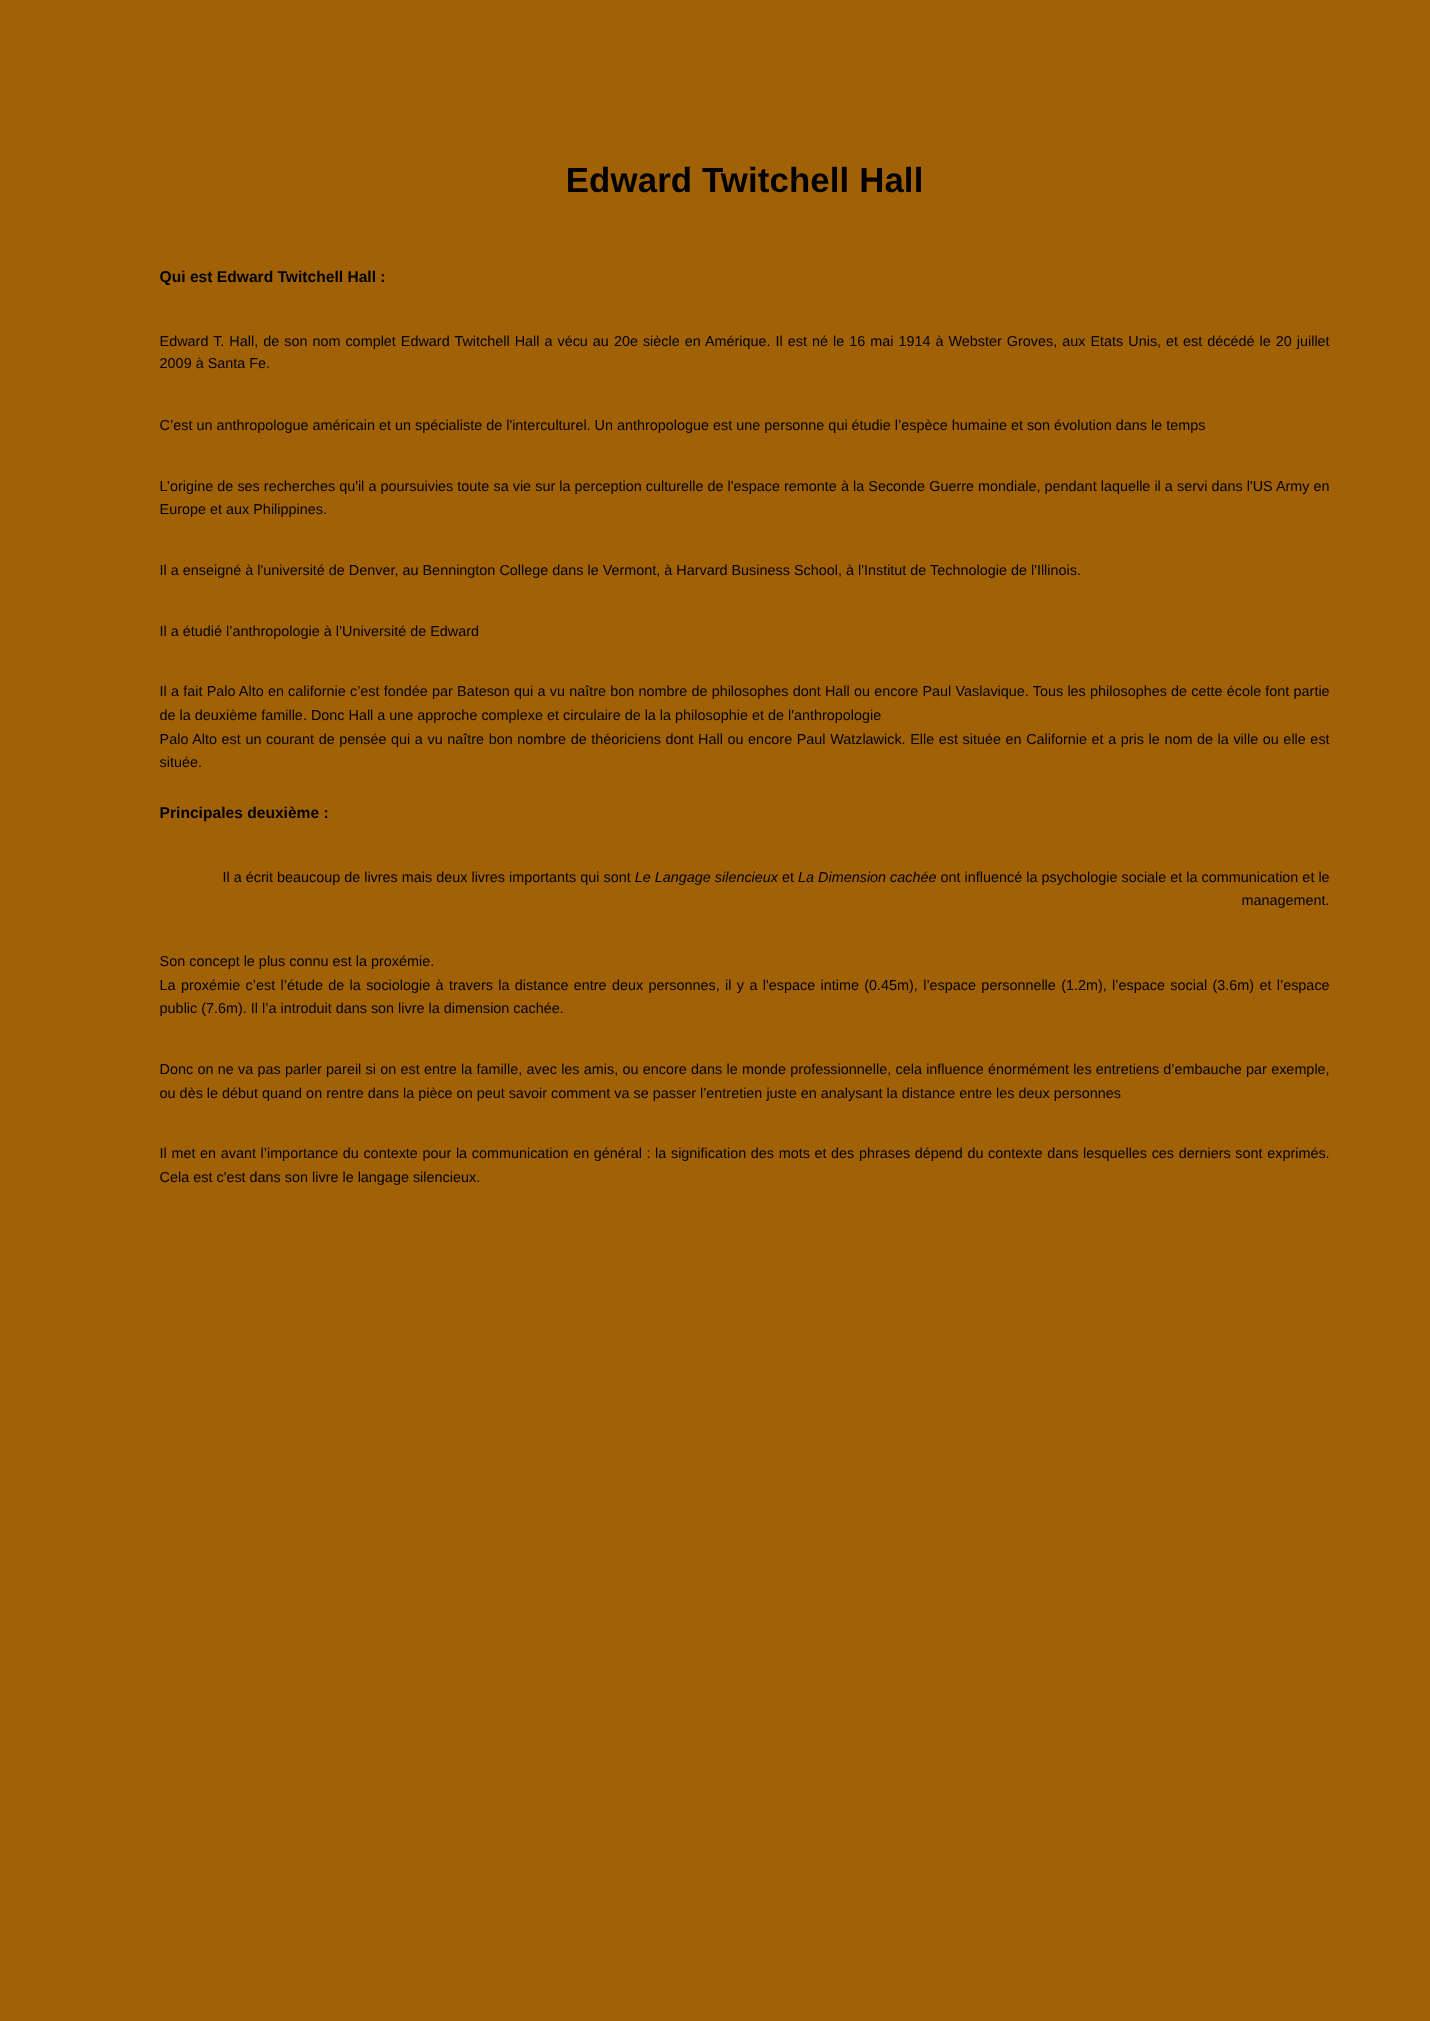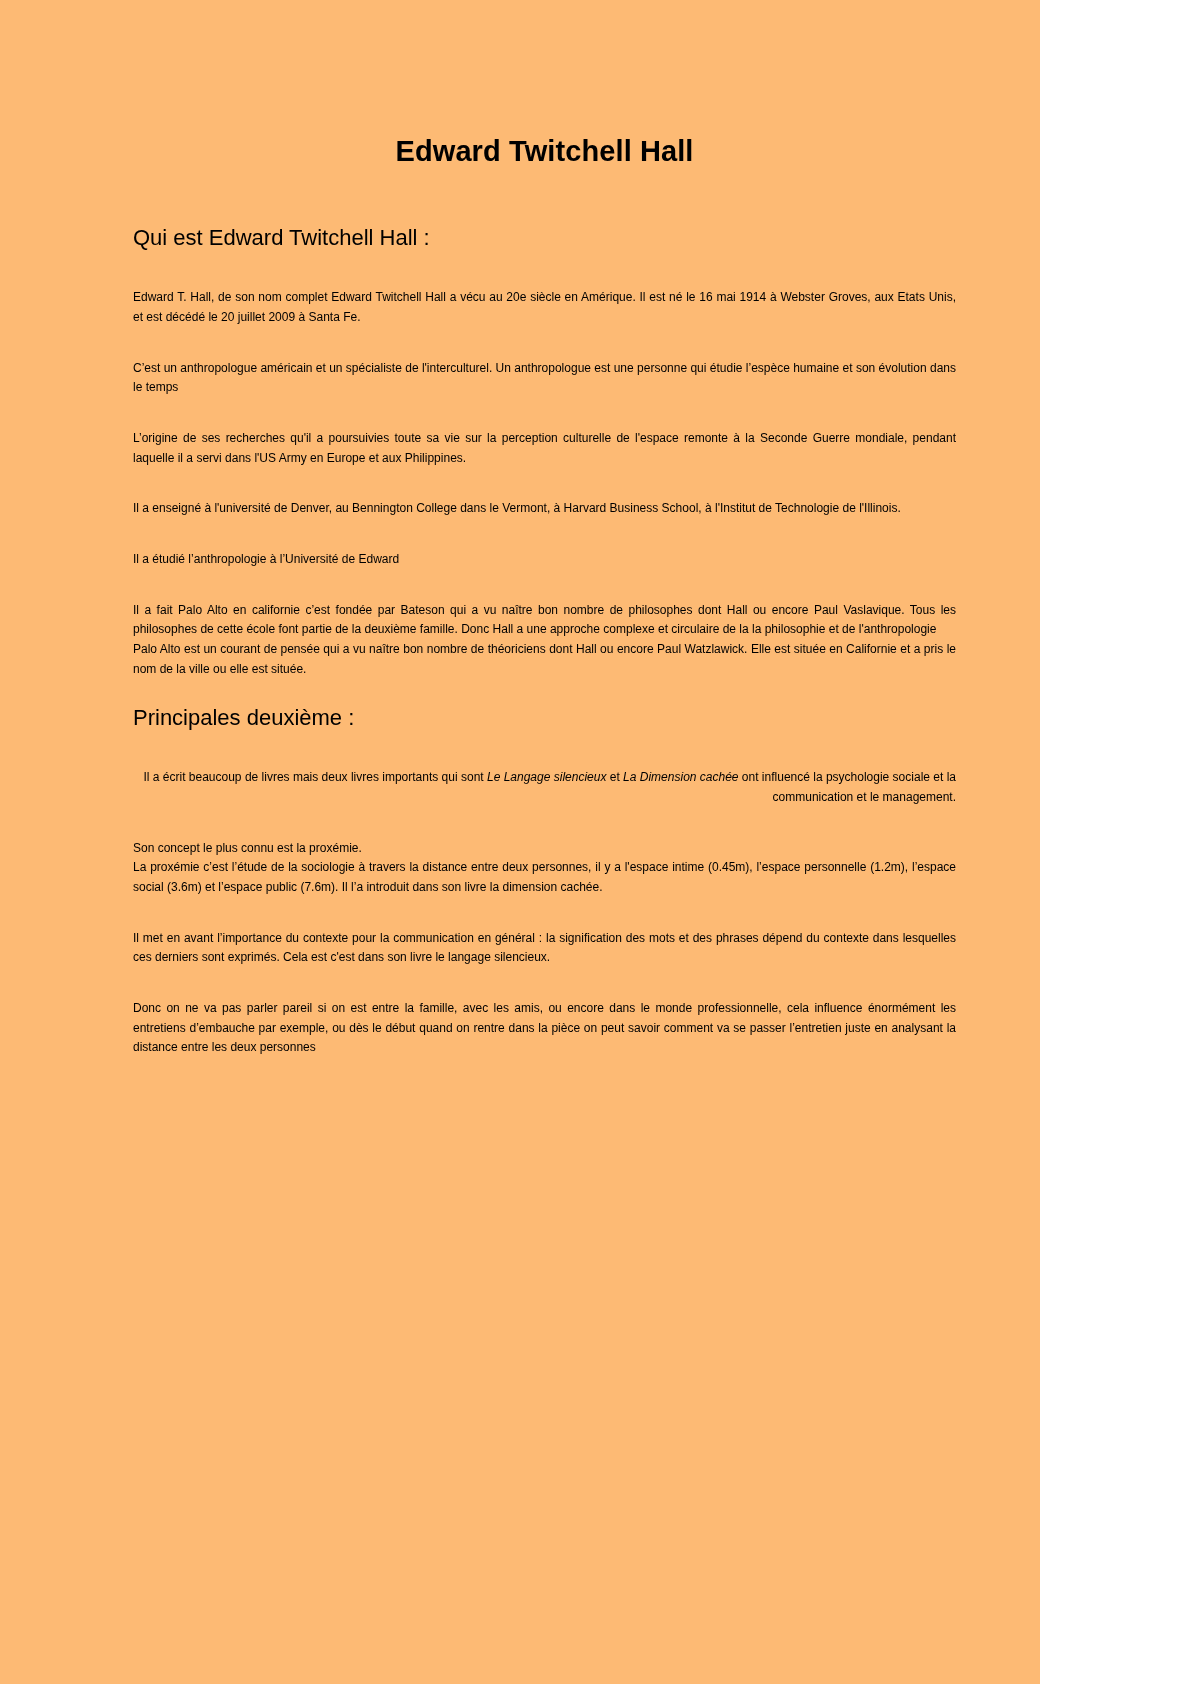--- a/index.html
+++ b/index.html
@@ -9,37 +9,37 @@
   }
   body {
     width: 1192px;
     height: 1684px;
     font-family: "Liberation Sans", sans-serif;
     color: #000000;
     -webkit-font-smoothing: antialiased;
   }
   .page {
     position: relative;
-    width: 1040px;
+    width: 1192px;
     height: 1684px;
-    background: #fdba74;
+    background: #a16207;
     box-sizing: border-box;
     padding: 133px 84px 0 133px;
   }
   .doc-title {
     font-size: 29px;
     font-weight: bold;
     text-align: center;
     line-height: 1.25;
     margin: 0 0 52px 0;
     letter-spacing: 0.1px;
   }
   .section-heading {
-    font-size: 22px;
-    font-weight: normal;
+    font-size: 13px;
+    font-weight: bold;
     line-height: 1.5;
     margin: 0 0 34px 0;
   }
   p.body-par {
     font-size: 12px;
     line-height: 1.64;
     margin: 0 0 31px 0;
     text-align: justify;
     text-justify: inter-word;
     hyphens: none;
@@ -77,17 +77,17 @@
   <p class="body-par">Il a étudié l’anthropologie à l’Université de Edward</p>
 
   <p class="body-par tight"><span>Il a fait Palo Alto en californie c’est fondée par Bateson qui a vu naître bon nombre de philosophes dont Hall ou encore Paul Vaslavique. Tous les philosophes de cette école font partie de la deuxième famille. Donc Hall a une approche complexe et circulaire de la la philosophie et de l'anthropologie</span><br><span>Palo Alto est un courant de pensée qui a vu naître bon nombre de théoriciens dont Hall ou encore Paul Watzlawick. Elle est située en Californie et a pris le nom de la ville ou elle est située.</span></p>
 
   <h2 class="section-heading">Principales deuxième :</h2>
 
   <p class="body-par left"><span>Il a écrit beaucoup de livres mais deux livres importants qui sont </span><span class="italic-title">Le Langage silencieux</span><span> et </span><span class="italic-title">La Dimension cachée</span><span> ont influencé la psychologie sociale et la communication et le management.</span></p>
 
   <p class="body-par"><span>Son concept le plus connu est la proxémie.</span><br><span>La proxémie c’est l’étude de la sociologie à travers la distance entre deux personnes, il y a l'espace intime (0.45m), l’espace personnelle (1.2m), l’espace social (3.6m) et l’espace public (7.6m). Il l’a introduit dans son livre la dimension cachée.</span></p>
 
+  <p class="body-par">Donc on ne va pas parler pareil si on est entre la famille, avec les amis, ou encore dans le monde professionnelle, cela influence énormément les entretiens d’embauche par exemple, ou dès le début quand on rentre dans la pièce on peut savoir comment va se passer l’entretien juste en analysant la distance entre les deux personnes</p>
+
   <p class="body-par last-block">Il met en avant l’importance du contexte pour la communication en général : la signification des mots et des phrases dépend du contexte dans lesquelles ces derniers sont exprimés. Cela est c'est dans son livre le langage silencieux.</p>
-
-  <p class="body-par">Donc on ne va pas parler pareil si on est entre la famille, avec les amis, ou encore dans le monde professionnelle, cela influence énormément les entretiens d’embauche par exemple, ou dès le début quand on rentre dans la pièce on peut savoir comment va se passer l’entretien juste en analysant la distance entre les deux personnes</p>
 
 </div>
 
 </body></html>

